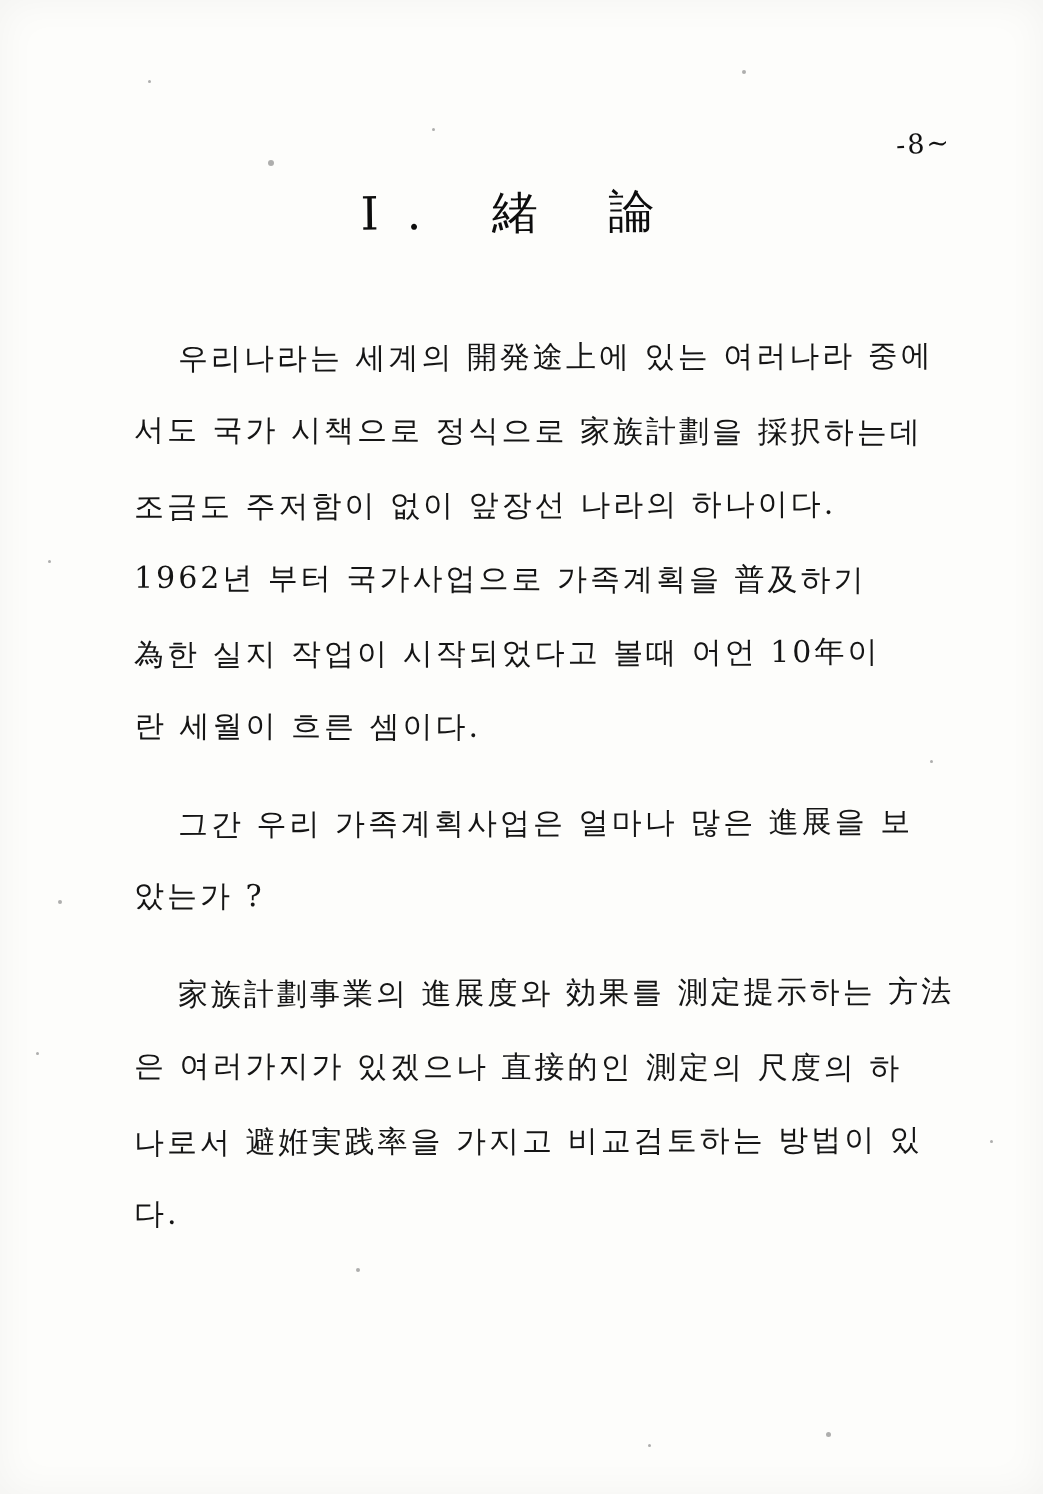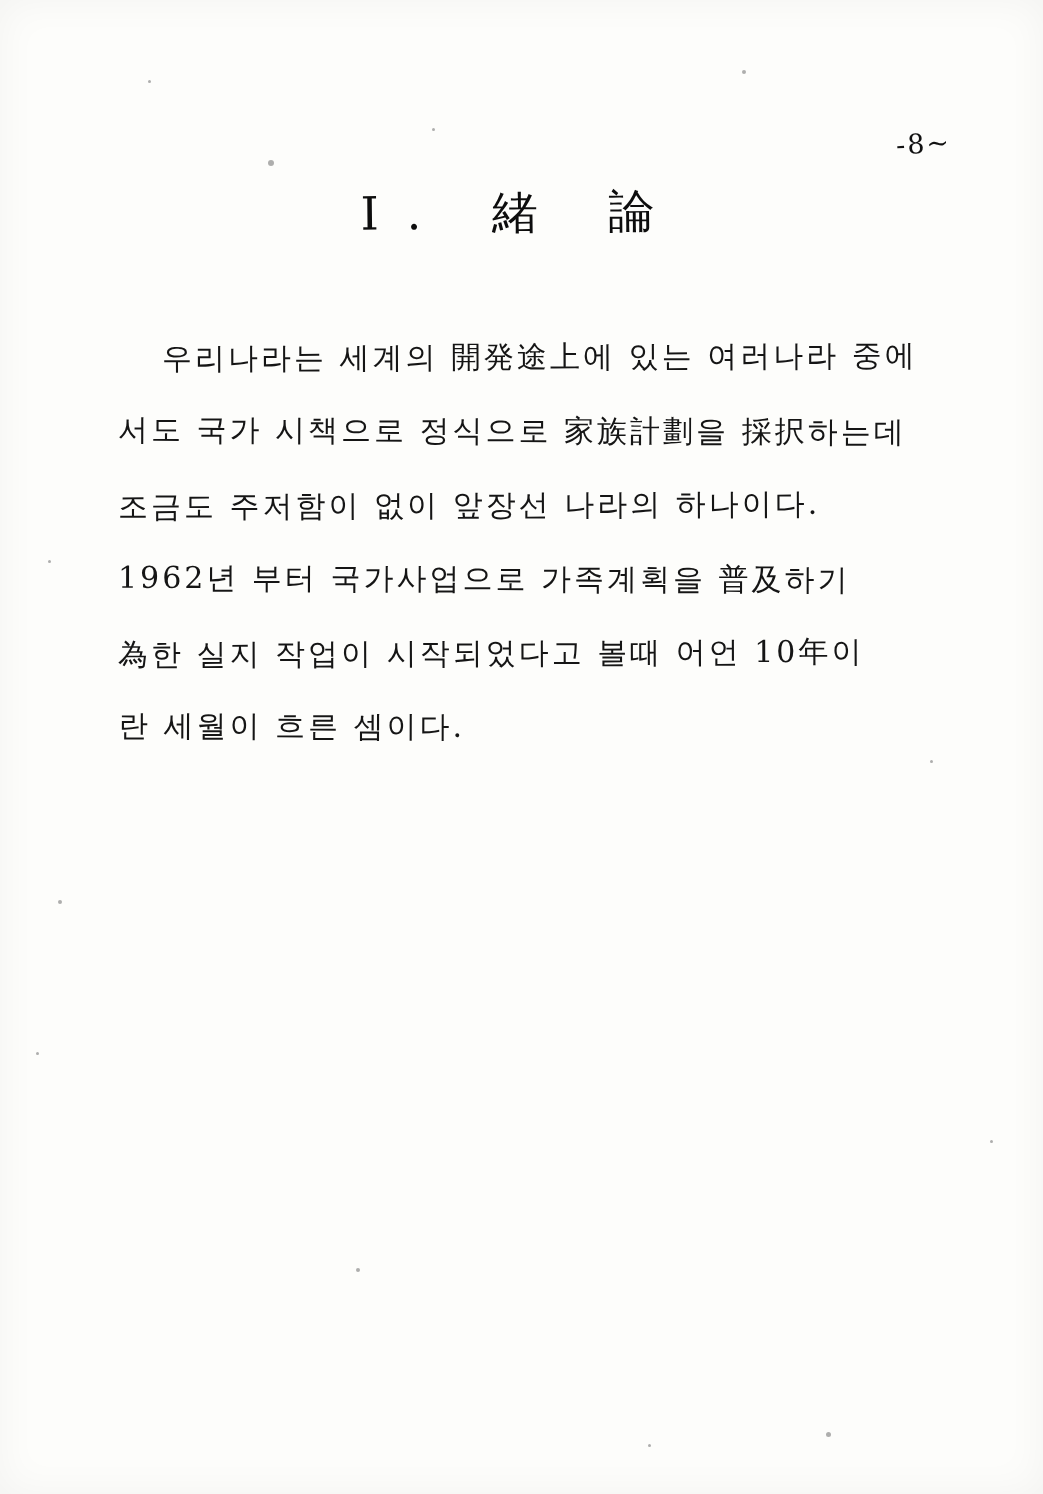--- a/index.html
+++ b/index.html
@@ -45,21 +45,21 @@
     color: #0d0d0d;
     transform: rotate(-0.6deg);
   }
   .body-text {
     position: absolute;
     top: 320px;
     left: 118px;
     width: 822px;
   }
   .para {
-    margin: 0 0 22px 0;
+    margin: 0 0 22px 16px;
   }
   .line {
     font-size: 30px;
     line-height: 74px;
     letter-spacing: 3px;
     font-family: "DejaVu Serif", serif;
     color: #151515;
     white-space: pre;
   }
   .line.indent {
@@ -101,19 +101,29 @@
 
     <div class="para">
       <div class="line indent">우리나라는 세계의 開発途上에 있는 여러나라 중에</div>
       <div class="line">서도 국가 시책으로 정식으로 家族計劃을 採択하는데</div>
       <div class="line">조금도 주저함이 없이 앞장선 나라의 하나이다.</div>
       <div class="line">1962년 부터 국가사업으로 가족계획을 普及하기</div>
       <div class="line">為한 실지 작업이 시작되었다고 볼때 어언 10年이</div>
       <div class="line">란 세월이 흐른 셈이다.</div>
     </div>
 
+    <div class="para">
+      <div class="line indent">그간 우리 가족계획사업은 얼마나 많은 進展을 보</div>
+      <div class="line">았는가 ?</div>
+    </div>
 
+    <div class="para">
+      <div class="line indent">家族計劃事業의 進展度와 効果를 測定提示하는 方法</div>
+      <div class="line">은 여러가지가 있겠으나 直接的인 測定의 尺度의 하</div>
+      <div class="line">나로서 避姙実践率을 가지고 비교검토하는 방법이 있</div>
+      <div class="line">다.</div>
+    </div>
 
 
   </div>
 
   <div class="edge-shadow"></div>
 </div>
 
 </body></html>

